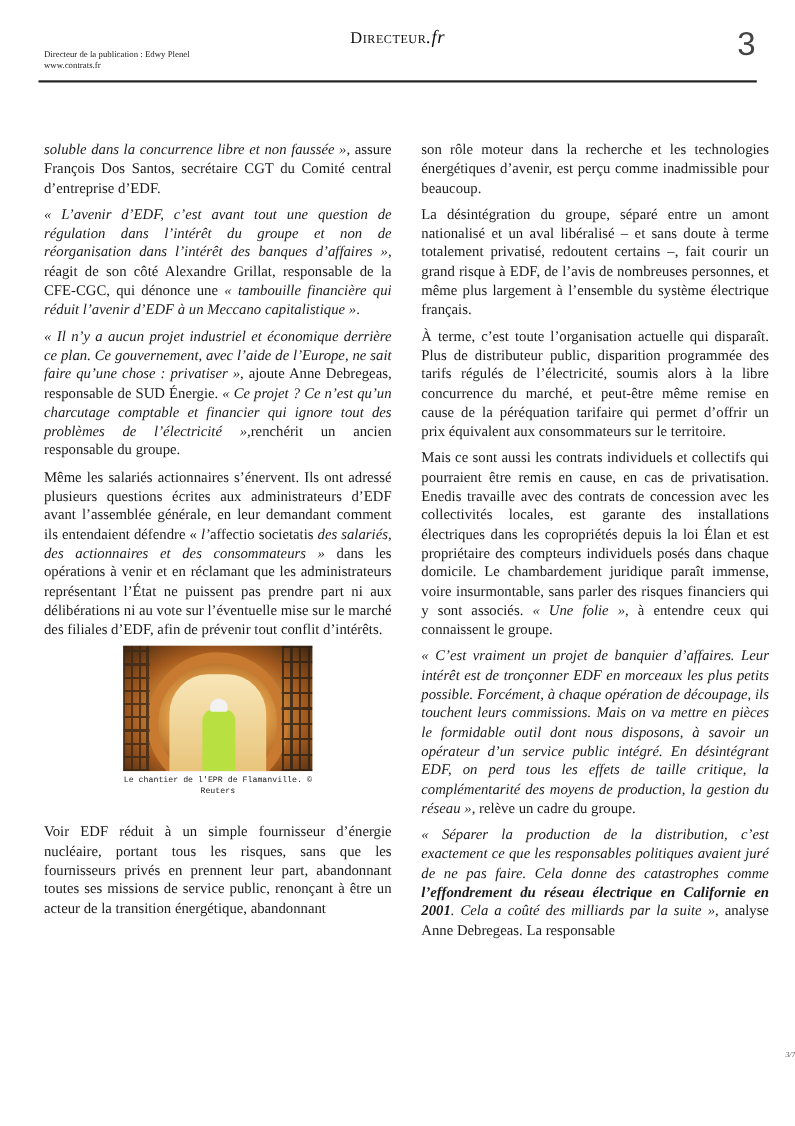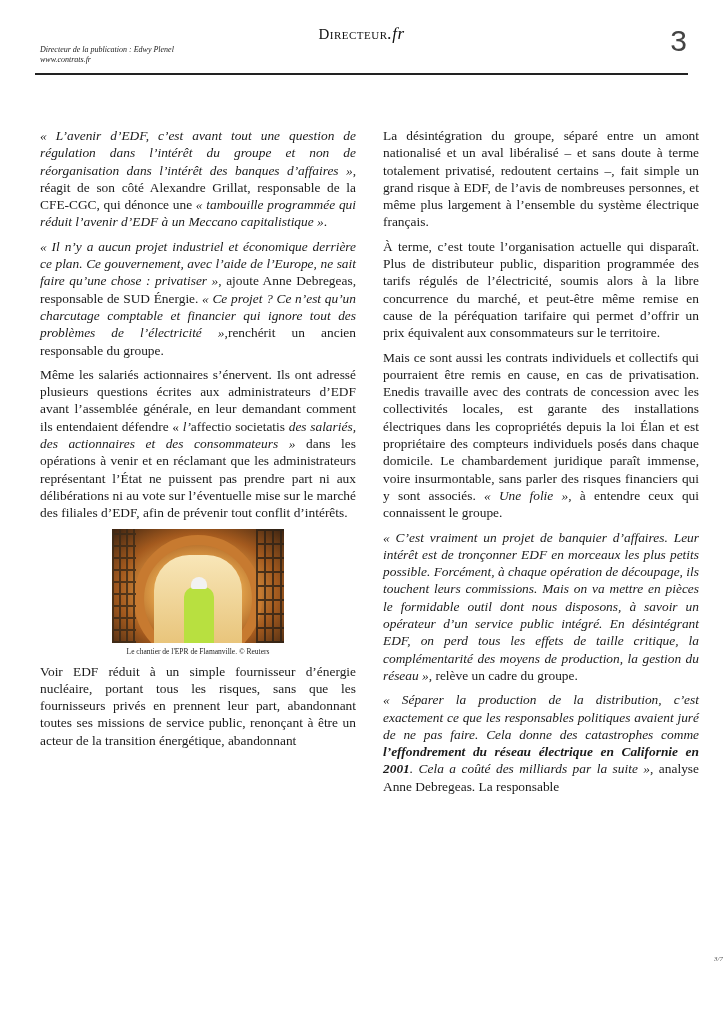--- a/index.html
+++ b/index.html
@@ -1,30 +1,30 @@
 <!DOCTYPE html>
 <html><head>
 <meta charset="utf-8">
 <style>
   html, body { margin: 0; padding: 0; background: #ffffff; }
   body { width: 723px; height: 1024px; position: relative; overflow: hidden; font-family: "Liberation Serif", serif; color: #1a1a1a; }
   .header { position: absolute; left: 0; top: 0; width: 723px; height: 80px; }
-  .pub-info { position: absolute; left: 40px; top: 45px; font-size: 8px; font-style: italic; line-height: 10px; color: #222; }
+  .pub-info { position: absolute; left: 40px; top: 45px; font-size: 8px; line-height: 10px; color: #222; }
   .logo { position: absolute; left: 0; right: 0; top: 24px; text-align: center; font-size: 15px; letter-spacing: 0.5px; color: #111; }
   .logo .caps { font-variant: small-caps; font-weight: normal; }
   .logo .fr { font-style: italic; font-size: 17px; }
   .page-num { position: absolute; right: 36px; top: 24px; font-family: "Liberation Sans", sans-serif; font-size: 30px; color: #444; }
   .rule { position: absolute; left: 35px; right: 35px; top: 73px; height: 2px; background: #222; }
   .col { position: absolute; top: 127px; width: 316px; font-size: 13.4px; line-height: 17.3px; text-align: justify; }
   .col.left { left: 40px; }
   .col.right { left: 383px; }
   .col p { margin: 0 0 7px 0; }
   .col i { font-style: italic; }
   .col b { font-weight: bold; }
-  .figure { width: 172px; margin: 4px auto 6px auto; text-align: center; }
+  .figure { width: 172px; margin: 4px auto 22px auto; text-align: center; font-family: Liberation Mono, monospace; }
   .photo { width: 172px; height: 114px; position: relative; overflow: hidden;
     background: radial-gradient(ellipse at 50% 55%, #f4d48a 0%, #e0a04a 35%, #a45a1e 65%, #3a2210 100%); }
   .photo .ring { position: absolute; left: 22px; top: 6px; width: 128px; height: 128px; border-radius: 50%; border: 10px solid #c77a30; box-sizing: border-box; }
   .photo .inner { position: absolute; left: 42px; top: 26px; width: 88px; height: 90px; background: linear-gradient(#f8e6b8, #e8c47a); border-radius: 40% 40% 0 0; }
   .photo .scaffold-l { position: absolute; left: 0; top: 0; width: 24px; height: 114px; background: repeating-linear-gradient(90deg, #3b2a18 0 2px, transparent 2px 7px), repeating-linear-gradient(0deg, #3b2a18 0 2px, transparent 2px 12px); opacity: 0.8; }
   .photo .scaffold-r { position: absolute; right: 0; top: 0; width: 28px; height: 114px; background: repeating-linear-gradient(90deg, #2e2216 0 2px, transparent 2px 8px), repeating-linear-gradient(0deg, #2e2216 0 2px, transparent 2px 14px); opacity: 0.8; }
   .photo .worker { position: absolute; left: 72px; top: 58px; width: 30px; height: 56px; background: #b8e040; border-radius: 10px 10px 0 0; }
   .photo .helmet { position: absolute; left: 79px; top: 48px; width: 16px; height: 12px; background: #f2f2f2; border-radius: 8px 8px 2px 2px; }
   .caption { font-size: 7.5px; line-height: 10px; margin-top: 4px; color: #222; text-align: center; }
   .footer { position: absolute; left: 0; right: 0; top: 955px; text-align: right; font-size: 7px; font-style: italic; color: #555; }
@@ -38,38 +38,40 @@
     <div>www.contrats.fr</div>
   </div>
   <div class="logo">
     <span class="caps">Directeur</span><span class="fr">.fr</span>
   </div>
   <div class="page-num">3</div>
   <div class="rule"></div>
 </div>
 
 <div class="col left">
-  <p><i>« L’avenir d’EDF, c’est avant tout une question de régulation dans l’intérêt du groupe et non de réorganisation dans l’intérêt des banques d’affaires »</i><span>, réagit de son côté Alexandre Grillat, responsable de la CFE-CGC, qui dénonce une </span><i>« tambouille programmée qui réduit l’avenir d’EDF à un Meccano capitalistique »</i><span>.</span></p>
+  <p><i>soluble dans la concurrence libre et non faussée »</i><span>, assure François Dos Santos, secrétaire CGT du Comité central d’entreprise d’EDF.</span></p>
+  <p><i>« L’avenir d’EDF, c’est avant tout une question de régulation dans l’intérêt du groupe et non de réorganisation dans l’intérêt des banques d’affaires »</i><span>, réagit de son côté Alexandre Grillat, responsable de la CFE-CGC, qui dénonce une </span><i>« tambouille financière qui réduit l’avenir d’EDF à un Meccano capitalistique »</i><span>.</span></p>
   <p><i>« Il n’y a aucun projet industriel et économique derrière ce plan. Ce gouvernement, avec l’aide de l’Europe, ne sait faire qu’une chose : privatiser »</i><span>, ajoute Anne Debregeas, responsable de SUD Énergie. </span><i>« Ce projet ? Ce n’est qu’un charcutage comptable et financier qui ignore tout des problèmes de l’électricité  »</i><span>,renchérit un ancien responsable du groupe.</span></p>
   <p><span>Même les salariés actionnaires s’énervent. Ils ont adressé plusieurs questions écrites aux administrateurs d’EDF avant l’assemblée générale, en leur demandant comment ils entendaient défendre « </span><i>l’</i><span>affectio societatis </span><i>des salariés, des actionnaires et des consommateurs »</i><span> dans les opérations à venir et en réclamant que les administrateurs représentant l’État ne puissent pas prendre part ni aux délibérations ni au vote sur l’éventuelle mise sur le marché des filiales d’EDF, afin de prévenir tout conflit d’intérêts.</span></p>
   <div class="figure">
     <div class="photo" title="Worker in hi-vis jacket and helmet inside the EPR reactor construction site">
       <div class="ring"></div>
       <div class="inner"></div>
       <div class="scaffold-l"></div>
       <div class="scaffold-r"></div>
       <div class="worker"></div>
       <div class="helmet"></div>
     </div>
     <div class="caption">Le chantier de l'EPR de Flamanville. © Reuters</div>
   </div>
   <p><span>Voir EDF réduit à un simple fournisseur d’énergie nucléaire, portant tous les risques, sans que les fournisseurs privés en prennent leur part, abandonnant toutes ses missions de service public, renonçant à être un acteur de la transition énergétique, abandonnant</span></p>
 </div>
 
 <div class="col right">
-  <p><span>La désintégration du groupe, séparé entre un amont nationalisé et un aval libéralisé – et sans doute à terme totalement privatisé, redoutent certains –, fait simple un grand risque à EDF, de l’avis de nombreuses personnes, et même plus largement à l’ensemble du système électrique français.</span></p>
+  <p><span>son rôle moteur dans la recherche et les technologies énergétiques d’avenir, est perçu comme inadmissible pour beaucoup.</span></p>
+  <p><span>La désintégration du groupe, séparé entre un amont nationalisé et un aval libéralisé – et sans doute à terme totalement privatisé, redoutent certains –, fait courir un grand risque à EDF, de l’avis de nombreuses personnes, et même plus largement à l’ensemble du système électrique français.</span></p>
   <p><span>À terme, c’est toute l’organisation actuelle qui disparaît. Plus de distributeur public, disparition programmée des tarifs régulés de l’électricité, soumis alors à la libre concurrence du marché, et peut-être même remise en cause de la péréquation tarifaire qui permet d’offrir un prix équivalent aux consommateurs sur le territoire.</span></p>
   <p><span>Mais ce sont aussi les contrats individuels et collectifs qui pourraient être remis en cause, en cas de privatisation. Enedis travaille avec des contrats de concession avec les collectivités locales, est garante des installations électriques dans les copropriétés depuis la loi Élan et est propriétaire des compteurs individuels posés dans chaque domicile. Le chambardement juridique paraît immense, voire insurmontable, sans parler des risques financiers qui y sont associés. </span><i>« Une folie »</i><span>, à entendre ceux qui connaissent le groupe.</span></p>
   <p><i>« C’est vraiment un projet de banquier d’affaires. Leur intérêt est de tronçonner EDF en morceaux les plus petits possible. Forcément, à chaque opération de découpage, ils touchent leurs commissions. Mais on va mettre en pièces le formidable outil dont nous disposons, à savoir un opérateur d’un service public intégré. En désintégrant EDF, on perd tous les effets de taille critique, la complémentarité des moyens de production, la gestion du réseau »</i><span>, relève un cadre du groupe.</span></p>
   <p><i>« Séparer la production de la distribution, c’est exactement ce que les responsables politiques avaient juré de ne pas faire. Cela donne des catastrophes comme </i><i><b>l’effondrement du réseau électrique en Californie en 2001</b></i><i>. Cela a coûté des milliards par la suite »</i><span>, analyse Anne Debregeas. La responsable</span></p>
 </div>
 
 <div class="footer">3/7</div>
 
 </body></html>

